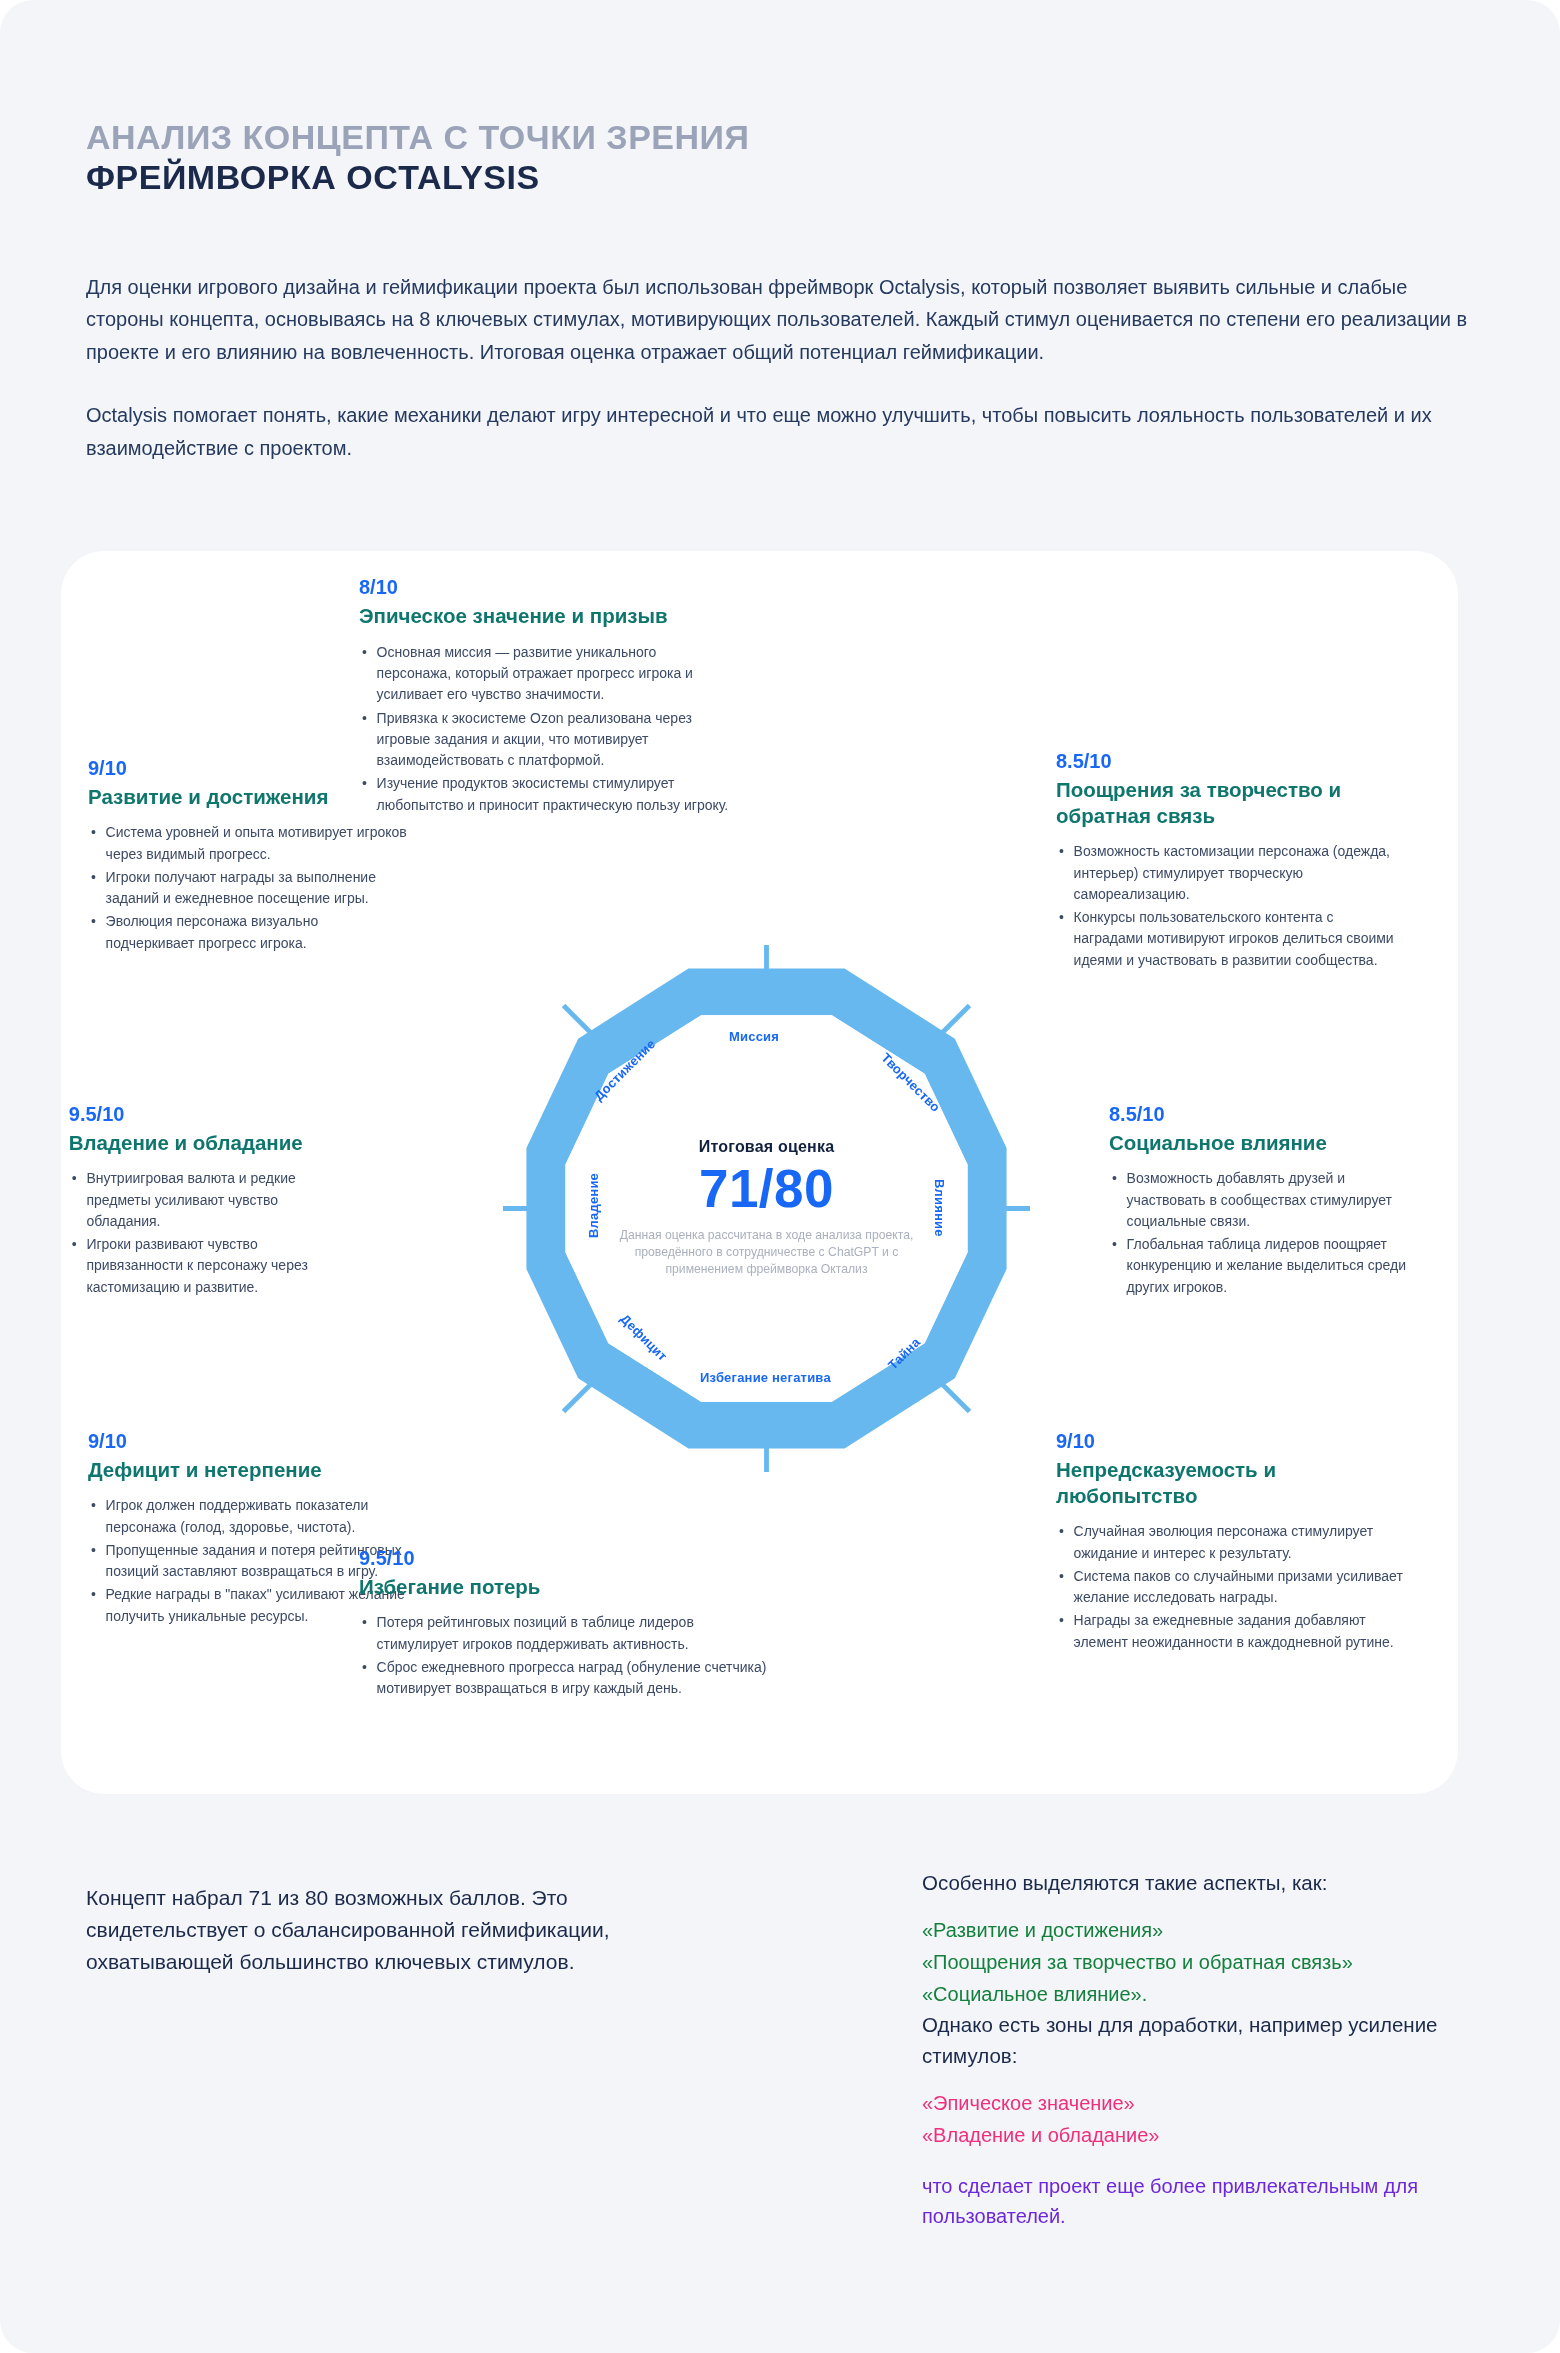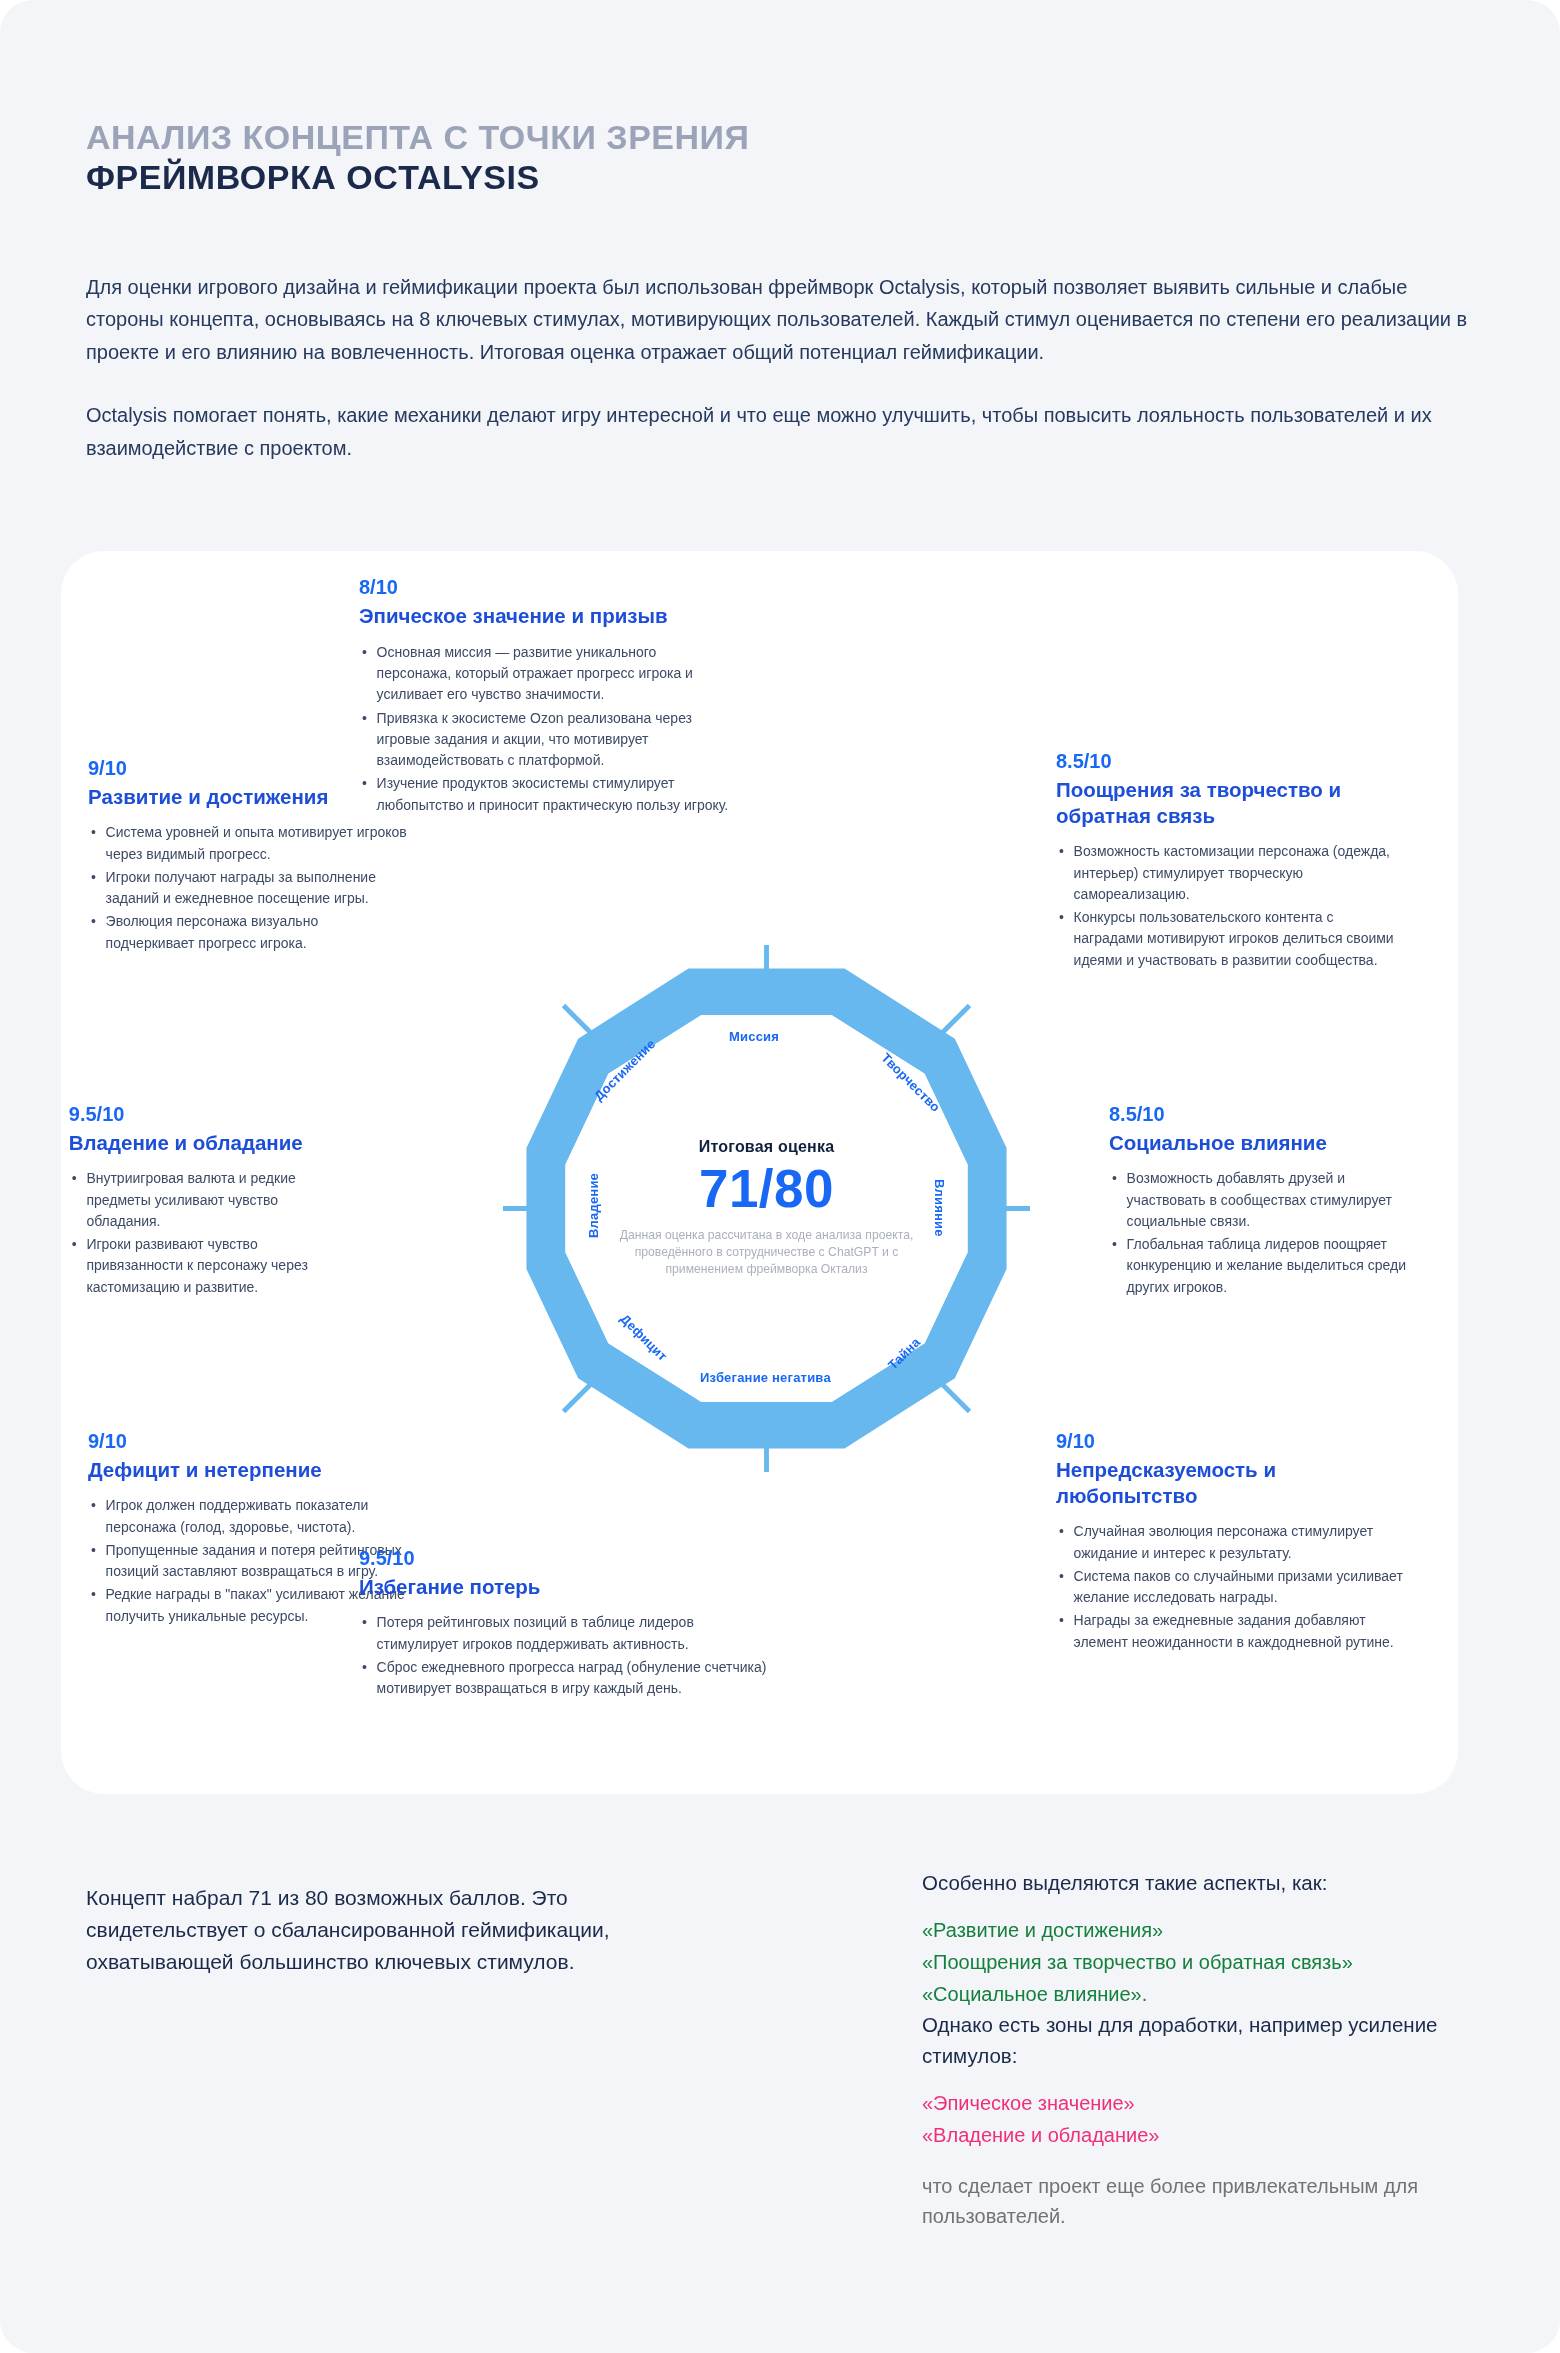--- a/index.html
+++ b/index.html
@@ -69,21 +69,21 @@
     color: #1868f5; white-space: nowrap; letter-spacing: 0.2px;
   }
 
   
   .blk { position: absolute; }
   .blk .score {
     font-size: 20px; font-weight: 700; color: #1868f5;
     line-height: 1.25; margin-bottom: 2.9px;
   }
   .blk .name {
-    font-size: 20.5px; font-weight: 700; color: #1d4ed8;
+    font-size: 20.5px; font-weight: 700; color: #0f766e;
     line-height: 1.26; margin-bottom: 12.7px;
   }
   .blk ul { list-style: none; }
   .blk li {
     position: relative; padding-left: 17.6px;
     font-size: 14px; line-height: 1.52; color: #3c4a64;
     margin-bottom: 2px;
   }
   .blk li::before {
     content: "•"; position: absolute; left: 2.9px; top: 0;
@@ -100,21 +100,21 @@
     font-size: 20.5px; line-height: 1.5; color: #1b2a4a; font-weight: 400;
   }
   .foot-right .fr-list { margin-top: 15.6px; }
   .foot-right .fr-item {
     font-size: 20px; line-height: 1.6; font-weight: 400;
   }
   .fr-blue { color: #15803d; }
   .fr-pink { color: #ef2f7c; }
   .foot-right .fr-head2 { }
   .foot-right .fr-tail {
-    margin-top: 19.5px; font-size: 20px; line-height: 1.5; color: #737373;
+    margin-top: 19.5px; font-size: 20px; line-height: 1.5; color: #6d28d9;
   }
 </style>
 </head>
 <body>
 
 <div class="page">
 
   <div class="header">
     <div class="eyebrow">АНАЛИЗ КОНЦЕПТА С ТОЧКИ ЗРЕНИЯ</div>
     <div class="maintitle">ФРЕЙМВОРКА OCTALYSIS</div>

